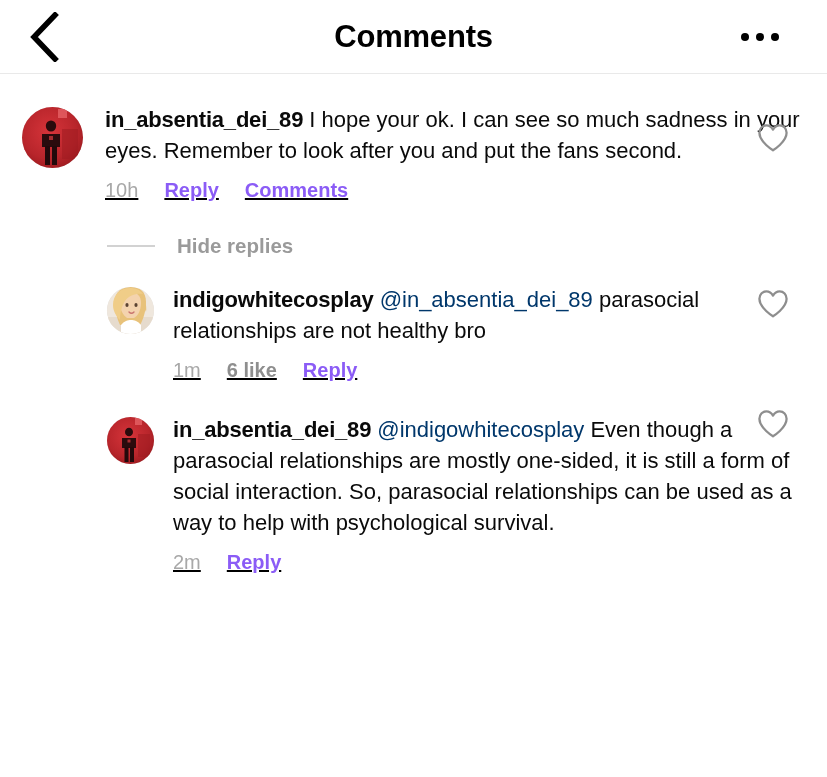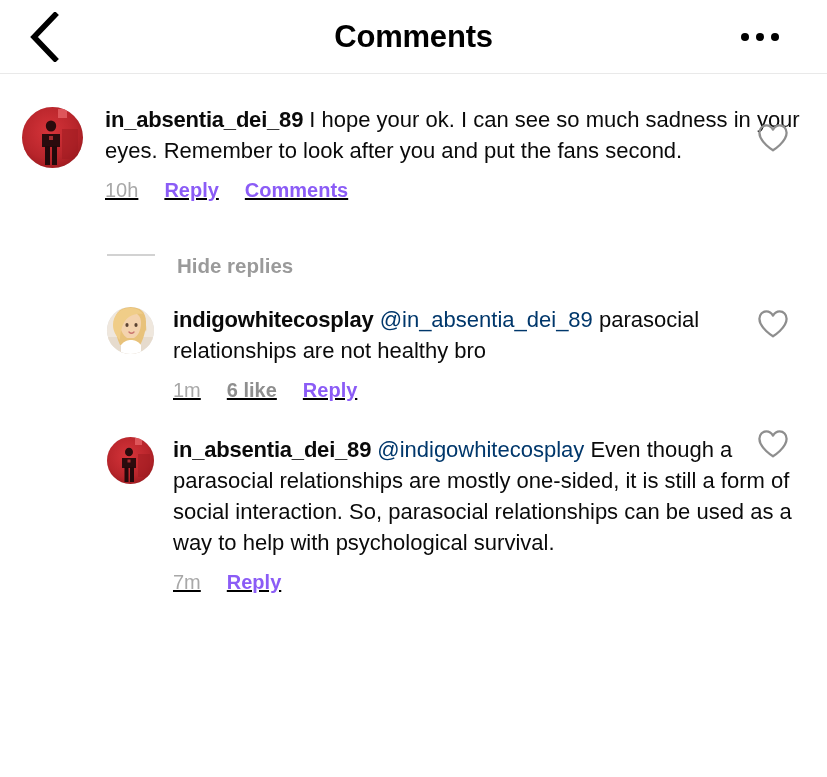--- a/index.html
+++ b/index.html
@@ -148,23 +148,23 @@
     align-items: center;
     justify-content: center;
     cursor: pointer;
   }
   .like-btn.reply-pos { top: 22px; }
   .like-btn svg { display: block; }
 
   
   .replies-toggle {
     display: flex;
-    align-items: flex-start;
+    align-items: center;
     gap: 22px;
-    margin: 52px 0 4px 107px;
+    margin: 32px 0 4px 107px;
     cursor: pointer;
   }
   .replies-toggle .rule {
     width: 48px;
     height: 2px;
     background: #d2d2d2;
   }
   .replies-toggle .toggle-label {
     font-size: 20.5px;
     font-weight: bold;
@@ -304,21 +304,21 @@
         <path d="M23 30 h4 v15 h-4 z" fill="#23090b"></path>
         <rect x="20.5" y="22.5" width="3" height="3" fill="#c2353a" opacity="0.8"></rect>
       </svg>
     </div>
 
     <div class="comment-body">
       <div class="comment-text">
         <span class="username">in_absentia_dei_89</span><span> </span><span class="mention">@indigowhitecosplay</span><span> </span><span>Even though a parasocial relationships are mostly one-sided, it is still a form of social interaction. So, parasocial relationships can be used as a way to help with psychological survival.</span>
       </div>
       <div class="meta-row">
-        <span class="meta-time">7m</span>
+        <span class="meta-time">2m</span>
         <span class="meta-action">Reply</span>
       </div>
     </div>
 
     <div class="like-btn reply-pos">
       <span>
         <svg width="32" height="30" viewBox="0 0 24 22" fill="none">
           <path d="M12 20.2 C12 20.2 1.8 14 1.8 7.1 C1.8 3.9 4.1 1.6 7 1.6
                    C9.1 1.6 10.9 2.8 12 4.7 C13.1 2.8 14.9 1.6 17 1.6
                    C19.9 1.6 22.2 3.9 22.2 7.1 C22.2 14 12 20.2 12 20.2 Z" stroke="#8e8e8e" stroke-width="1.7" fill="none" stroke-linejoin="round"></path>

